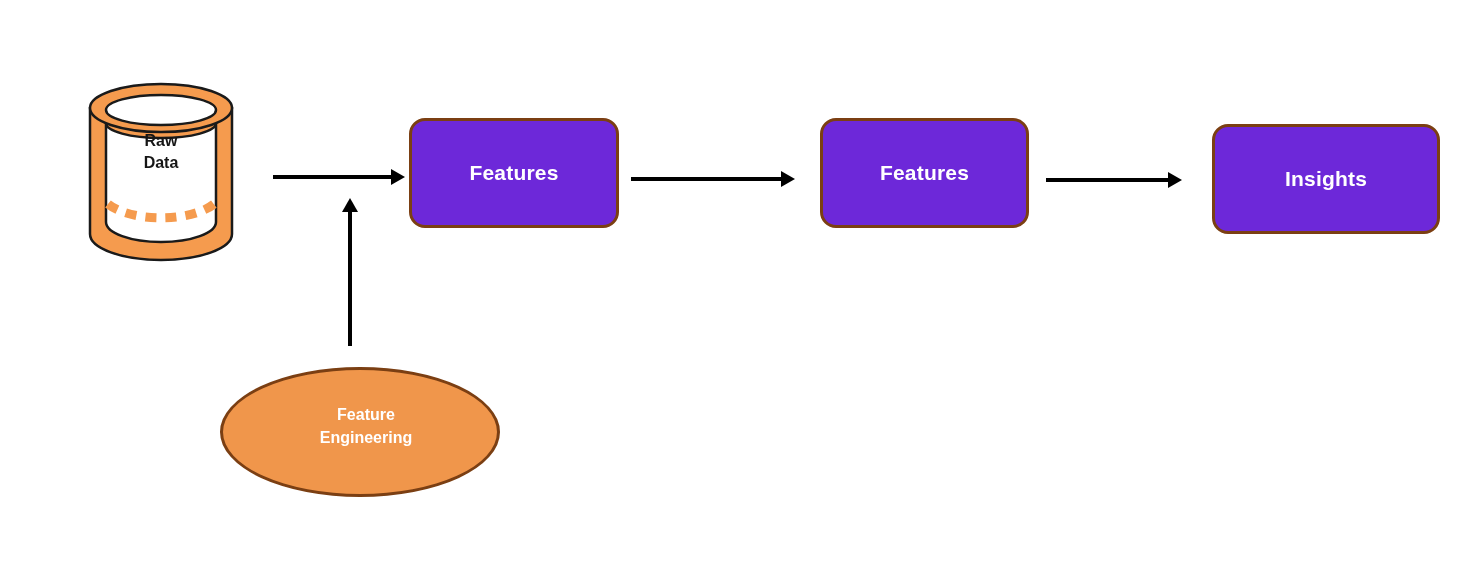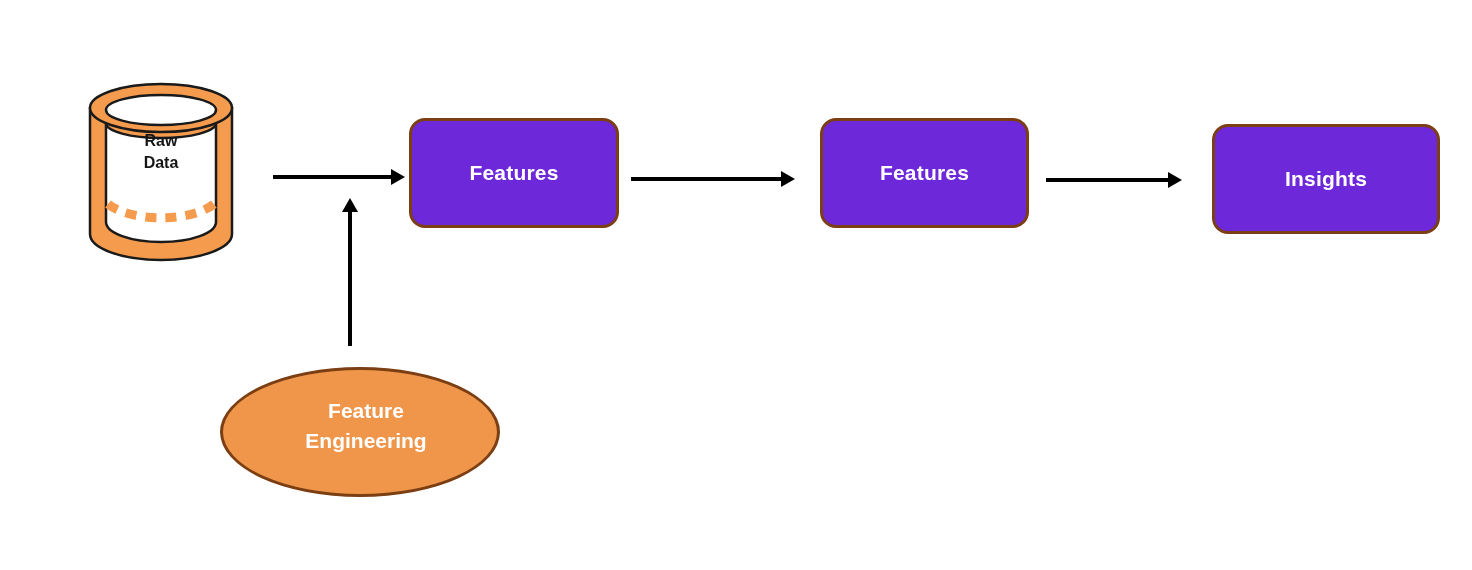--- a/index.html
+++ b/index.html
@@ -42,21 +42,21 @@
     background: #F0964B;
     border: 3px solid #7B3F13;
     border-radius: 50%;
     display: flex;
     align-items: center;
     justify-content: center;
   }
   .ellipse-label {
     color: #ffffff;
     font-weight: bold;
-    font-size: 21px;
+    font-size: 16px;
     text-align: center;
     line-height: 1.45;
     transform: translate(6px, -6px);
     user-select: none;
   }
   .db-node {
     position: absolute;
   }
   .db-label {
     position: absolute;

